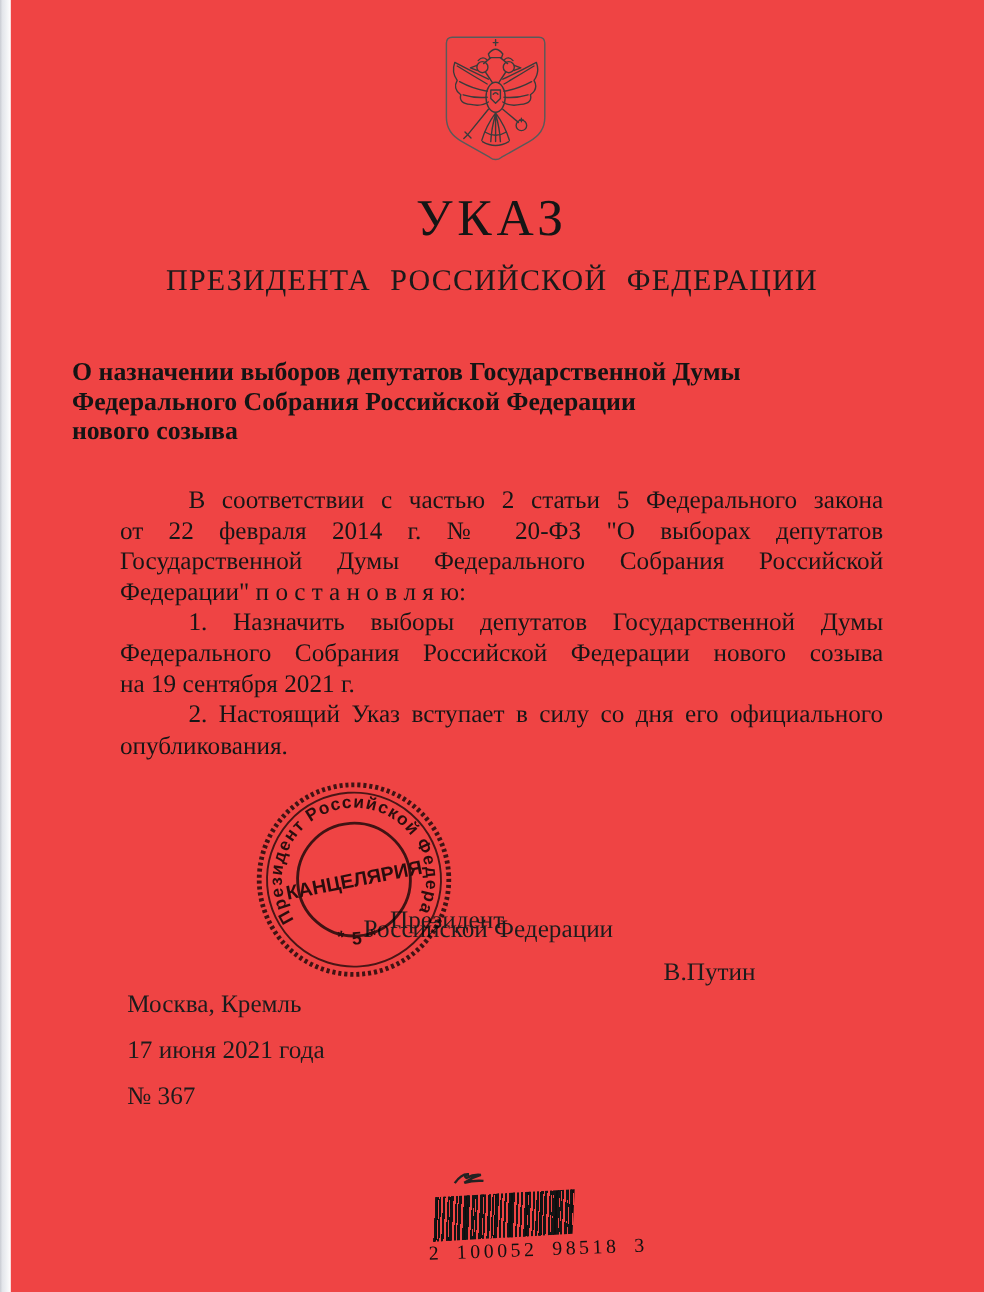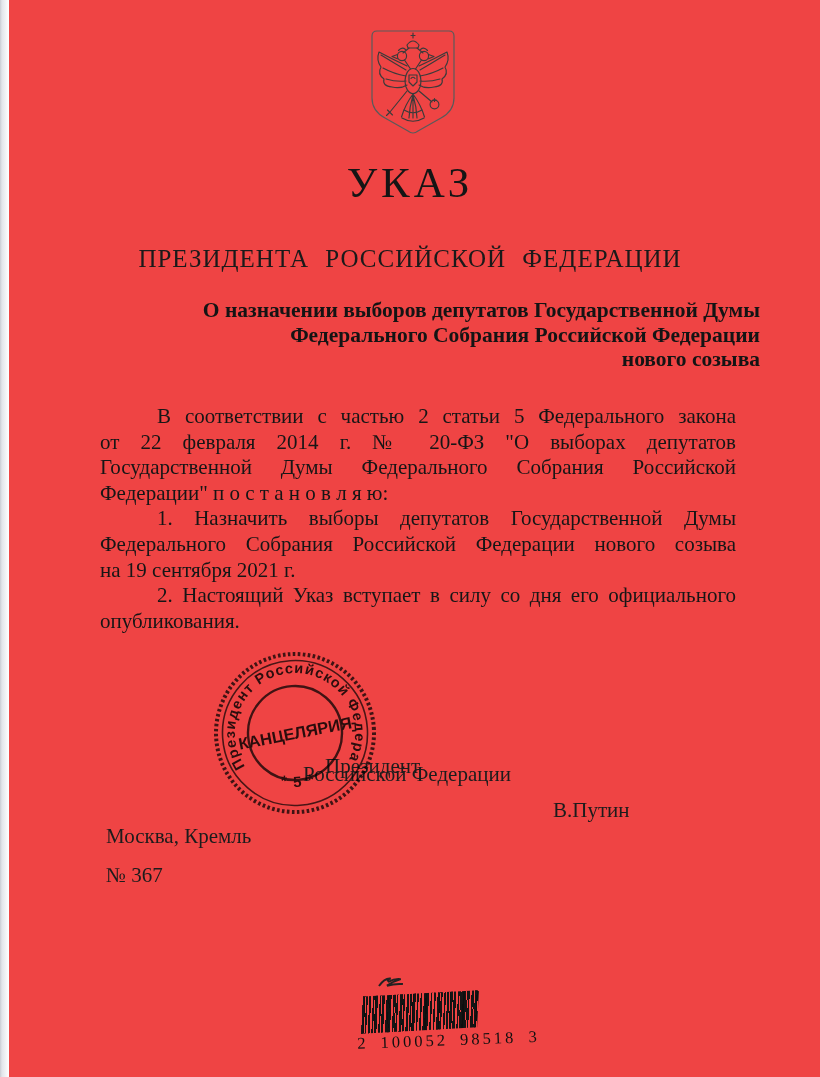--- a/index.html
+++ b/index.html
@@ -13,24 +13,24 @@
   }
   
   .emblem{position:absolute;left:366px;top:28px;width:94px;height:112px;}
   
   .doc-type{
     position:absolute;left:0;top:158px;width:820px;text-align:center;
     font-size:43px;letter-spacing:4px;color:#151515;
   }
   .issuer{
     position:absolute;left:0;top:221px;width:820px;text-align:center;
-    font-size:25px;letter-spacing:1px;word-spacing:9px;color:#1a1a1a;margin-top:24px;
+    font-size:25px;letter-spacing:1px;word-spacing:9px;color:#1a1a1a;
   }
   .subject{
-    position:absolute;left:60px;top:298px;width:700px;text-align:right;
+    position:absolute;left:60px;top:298px;width:700px;text-align:left;
     font-size:21.5px;line-height:24.5px;font-weight:bold;white-space:pre-line;color:#141414;
   }
   
   .body-text{position:absolute;left:100px;top:404px;width:636px;font-size:21px;color:#161616;}
   .body-text .line{line-height:25.6px;text-align:justify;text-align-last:justify;}
   .body-text .line.last{text-align-last:left;}
   .body-text .line.indent{padding-left:57px;}
   
   .sig-role1{position:absolute;left:325px;top:734px;font-size:21px;margin-top:20px;}
   .sig-role2{position:absolute;left:303px;top:762px;font-size:21px;}
@@ -142,20 +142,21 @@
       </text>
       <text font-family="Liberation Sans, DejaVu Sans, sans-serif" font-size="15" font-weight="bold" fill="#1f1f1f" text-anchor="middle" letter-spacing="2">
         <textPath href="#arcBottom" startOffset="50%">* 5 *</textPath>
       </text>
       <text x="86" y="92" text-anchor="middle" transform="rotate(-7 86 86)" font-family="Liberation Sans, DejaVu Sans, sans-serif" font-size="16.5" font-weight="bold" fill="#1c1c1c">КАНЦЕЛЯРИЯ</text>
     </svg>
   </div>
 
   <div class="footer">
     <div>Москва, Кремль</div>
+    <div>17 июня 2021 года</div>
     <div>№ 367</div>
   </div>
 
   <div class="barcode-wrap">
     <svg class="barcode-scribble" width="34" height="17" viewBox="0 0 34 17" aria-hidden="true">
       <path d="M4 12 q6 -8 12 -7 q-5 1 -2 3 q6 -3 12 -2 q-8 2 -14 6 q8 -2 16 -1" fill="none" stroke="#222" stroke-width="2"></path>
     </svg>
     <div class="barcode-bars"></div>
     <div class="barcode-digits">2 100052 98518 3</div>
   </div>

